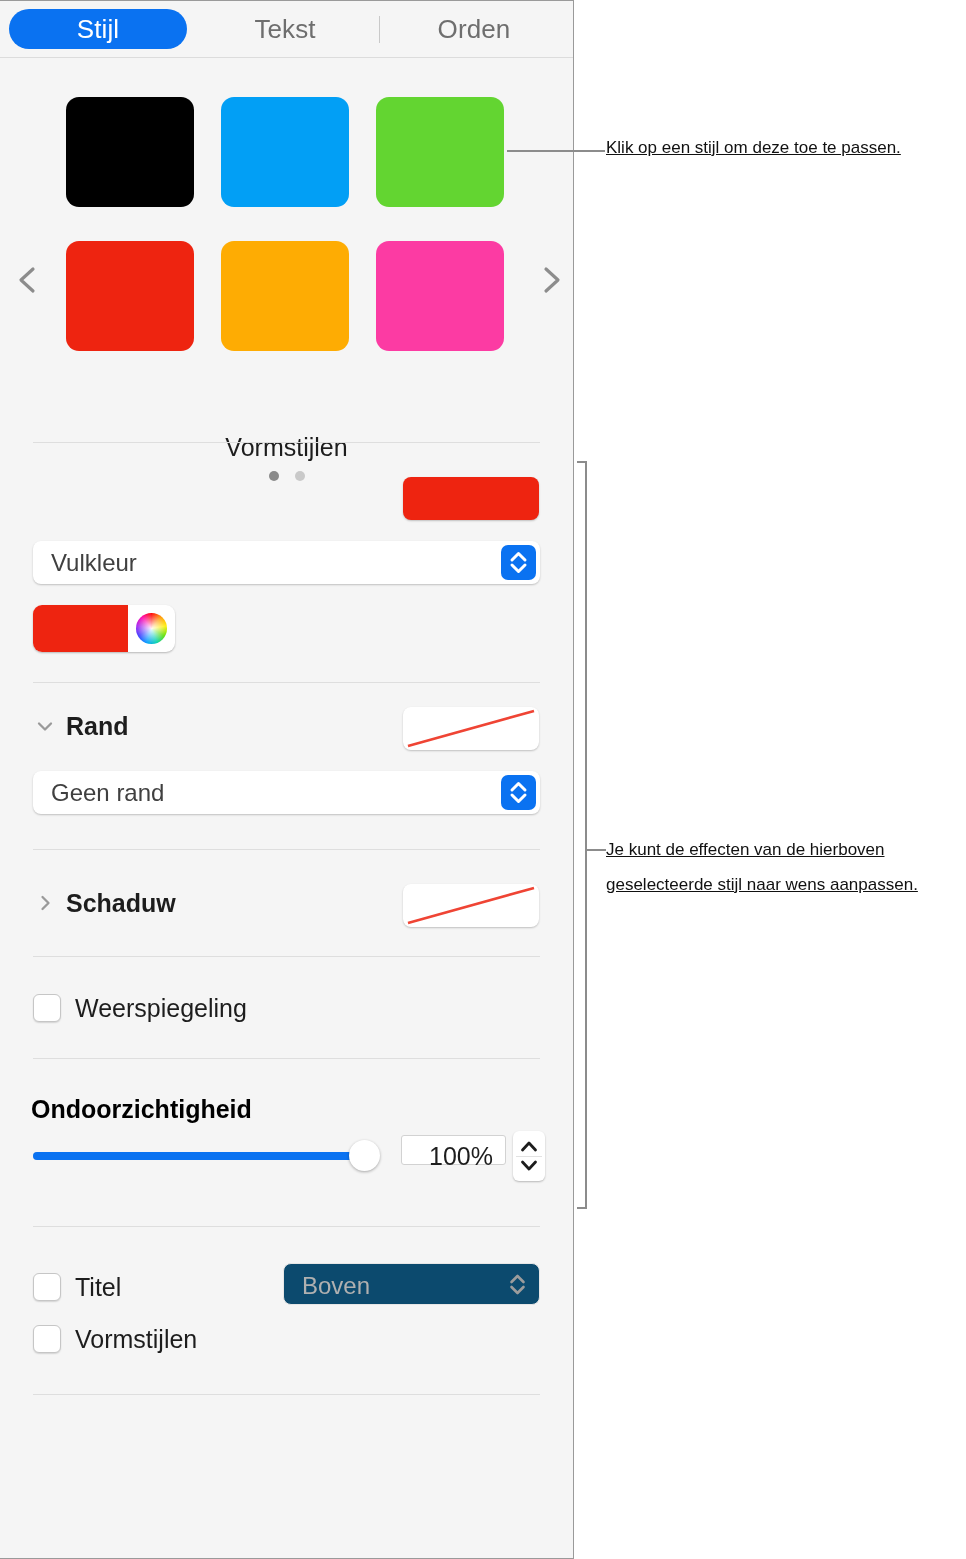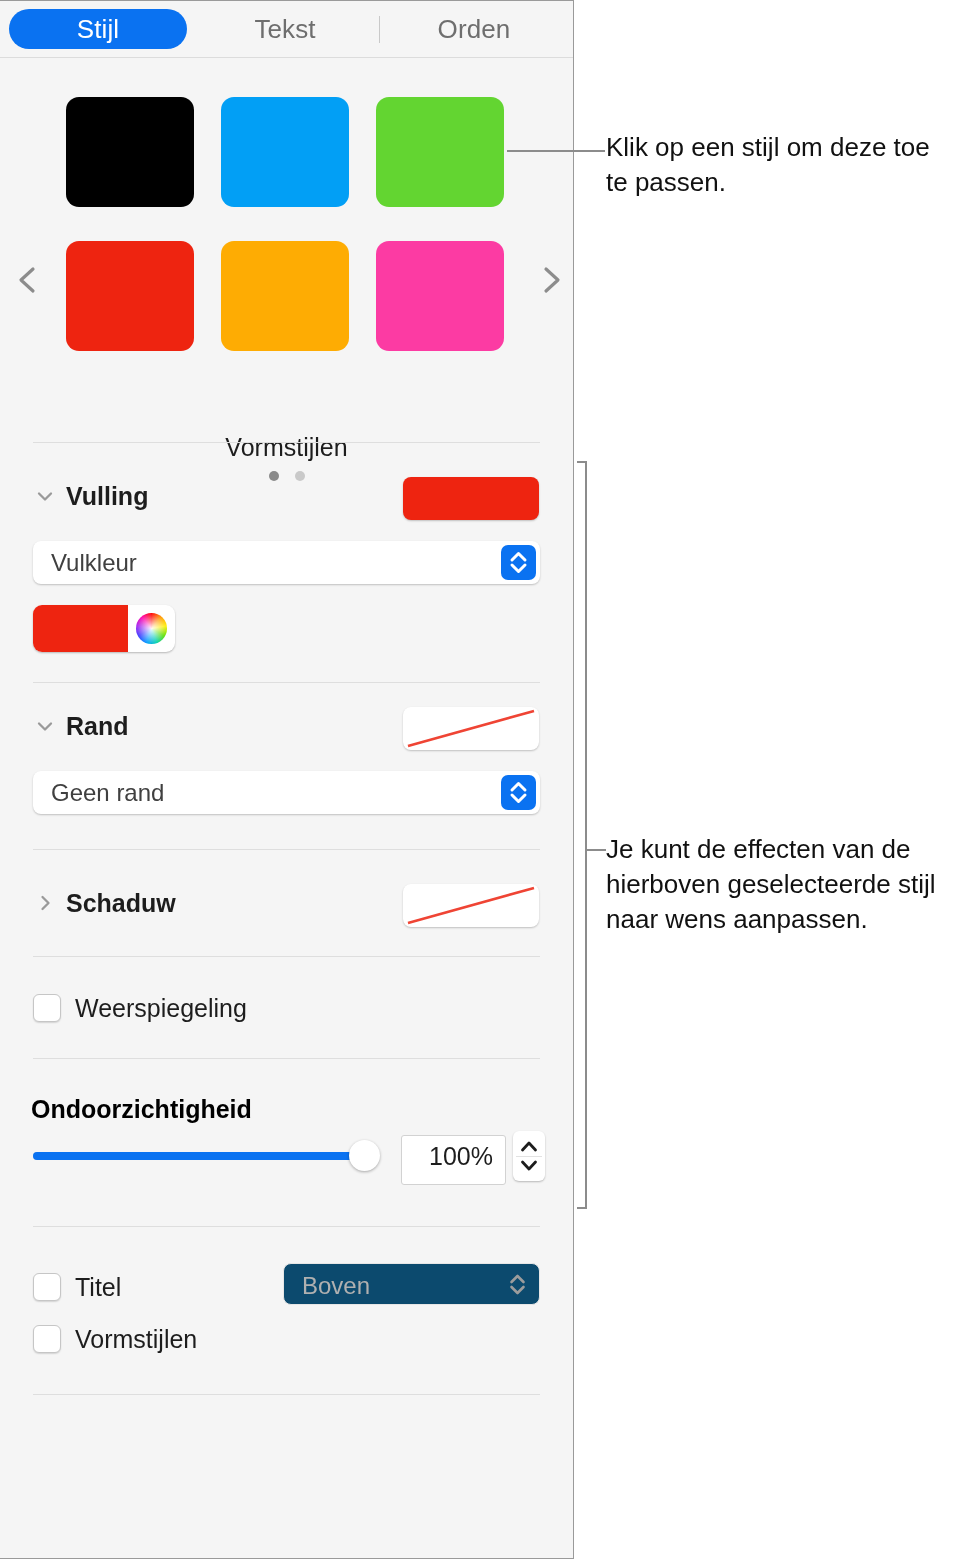--- a/index.html
+++ b/index.html
@@ -282,21 +282,21 @@
     position: absolute;
     top: -4px;
     width: 31px; height: 31px;
     border-radius: 50%;
     background: #ffffff;
     box-shadow: 0 1px 3px rgba(0,0,0,.32);
   }
   #opacity-field {
     position: absolute;
     left: 401px; top: 1134px;
-    width: 105px; height: 50px;
+    width: 105px; height: 30px;
     background: #ffffff;
     border: 1px solid #d2d2d2;
     border-radius: 3px;
     text-align: right;
     line-height: 40px;
     padding-right: 12px;
     font-size: 25px;
     color: #1d1d1d;
   }
   #opacity-stepper {
@@ -311,23 +311,24 @@
   #stepper-divider {
     position: absolute;
     left: 3px; top: 24.5px;
     width: 26px; height: 1px;
     background: #e2e2e2;
   }
 
   
   .callout-text {
     position: absolute;
-    font-size: 26px;
+    font-size: 17px;
     line-height: 35px;
     color: #111111;
+    text-decoration: underline;
   }
   #callout-1-text { left: 606px; top: 130px; width: 350px; }
   #callout-2-text { left: 606px; top: 832px; width: 356px; }
 
   .leader { position: absolute; background: #8c8c8c; }
   #leader-1 { left: 507px; top: 150px; width: 98px; height: 2px; }
 
   
   #bracket-line  { left: 585px; top: 461px;  width: 2px;  height: 748px; }
   #bracket-top   { left: 577px; top: 461px;  width: 10px; height: 2px; }
@@ -372,28 +373,20 @@
     <div id="carousel-label">Vormstijlen</div>
 
     <div id="page-dots">
       <span class="page-dot active"></span>
       <span class="page-dot"></span>
     </div>
   </div>
 
   <div class="separator" style="top:441px"></div>
 
-  <div class="section-head" style="top:478px; width:300px;">
-    <div class="disclosure">
-      <svg width="24" height="24" viewBox="0 0 24 24">
-        <path d="M6 9.5 L12 15.5 L18 9.5" fill="none" stroke="#9a9a9a" stroke-width="2.3" stroke-linecap="round" stroke-linejoin="round"></path>
-      </svg>
-    </div>
-    <div class="section-title">Vulling</div>
-  </div>
   <div class="preview-swatch fill-red" style="left:403px; top:476px;"></div>
 
   <div class="popup" style="top:540px;">
     <span class="popup-label">Vulkleur</span>
     <span class="popup-arrows">
       <svg width="35" height="35" viewBox="0 0 35 35">
         <path d="M11 15 L17.5 8.5 L24 15" fill="none" stroke="#ffffff" stroke-width="3" stroke-linecap="round" stroke-linejoin="round"></path>
         <path d="M11 20 L17.5 26.5 L24 20" fill="none" stroke="#ffffff" stroke-width="3" stroke-linecap="round" stroke-linejoin="round"></path>
       </svg>
     </span>

